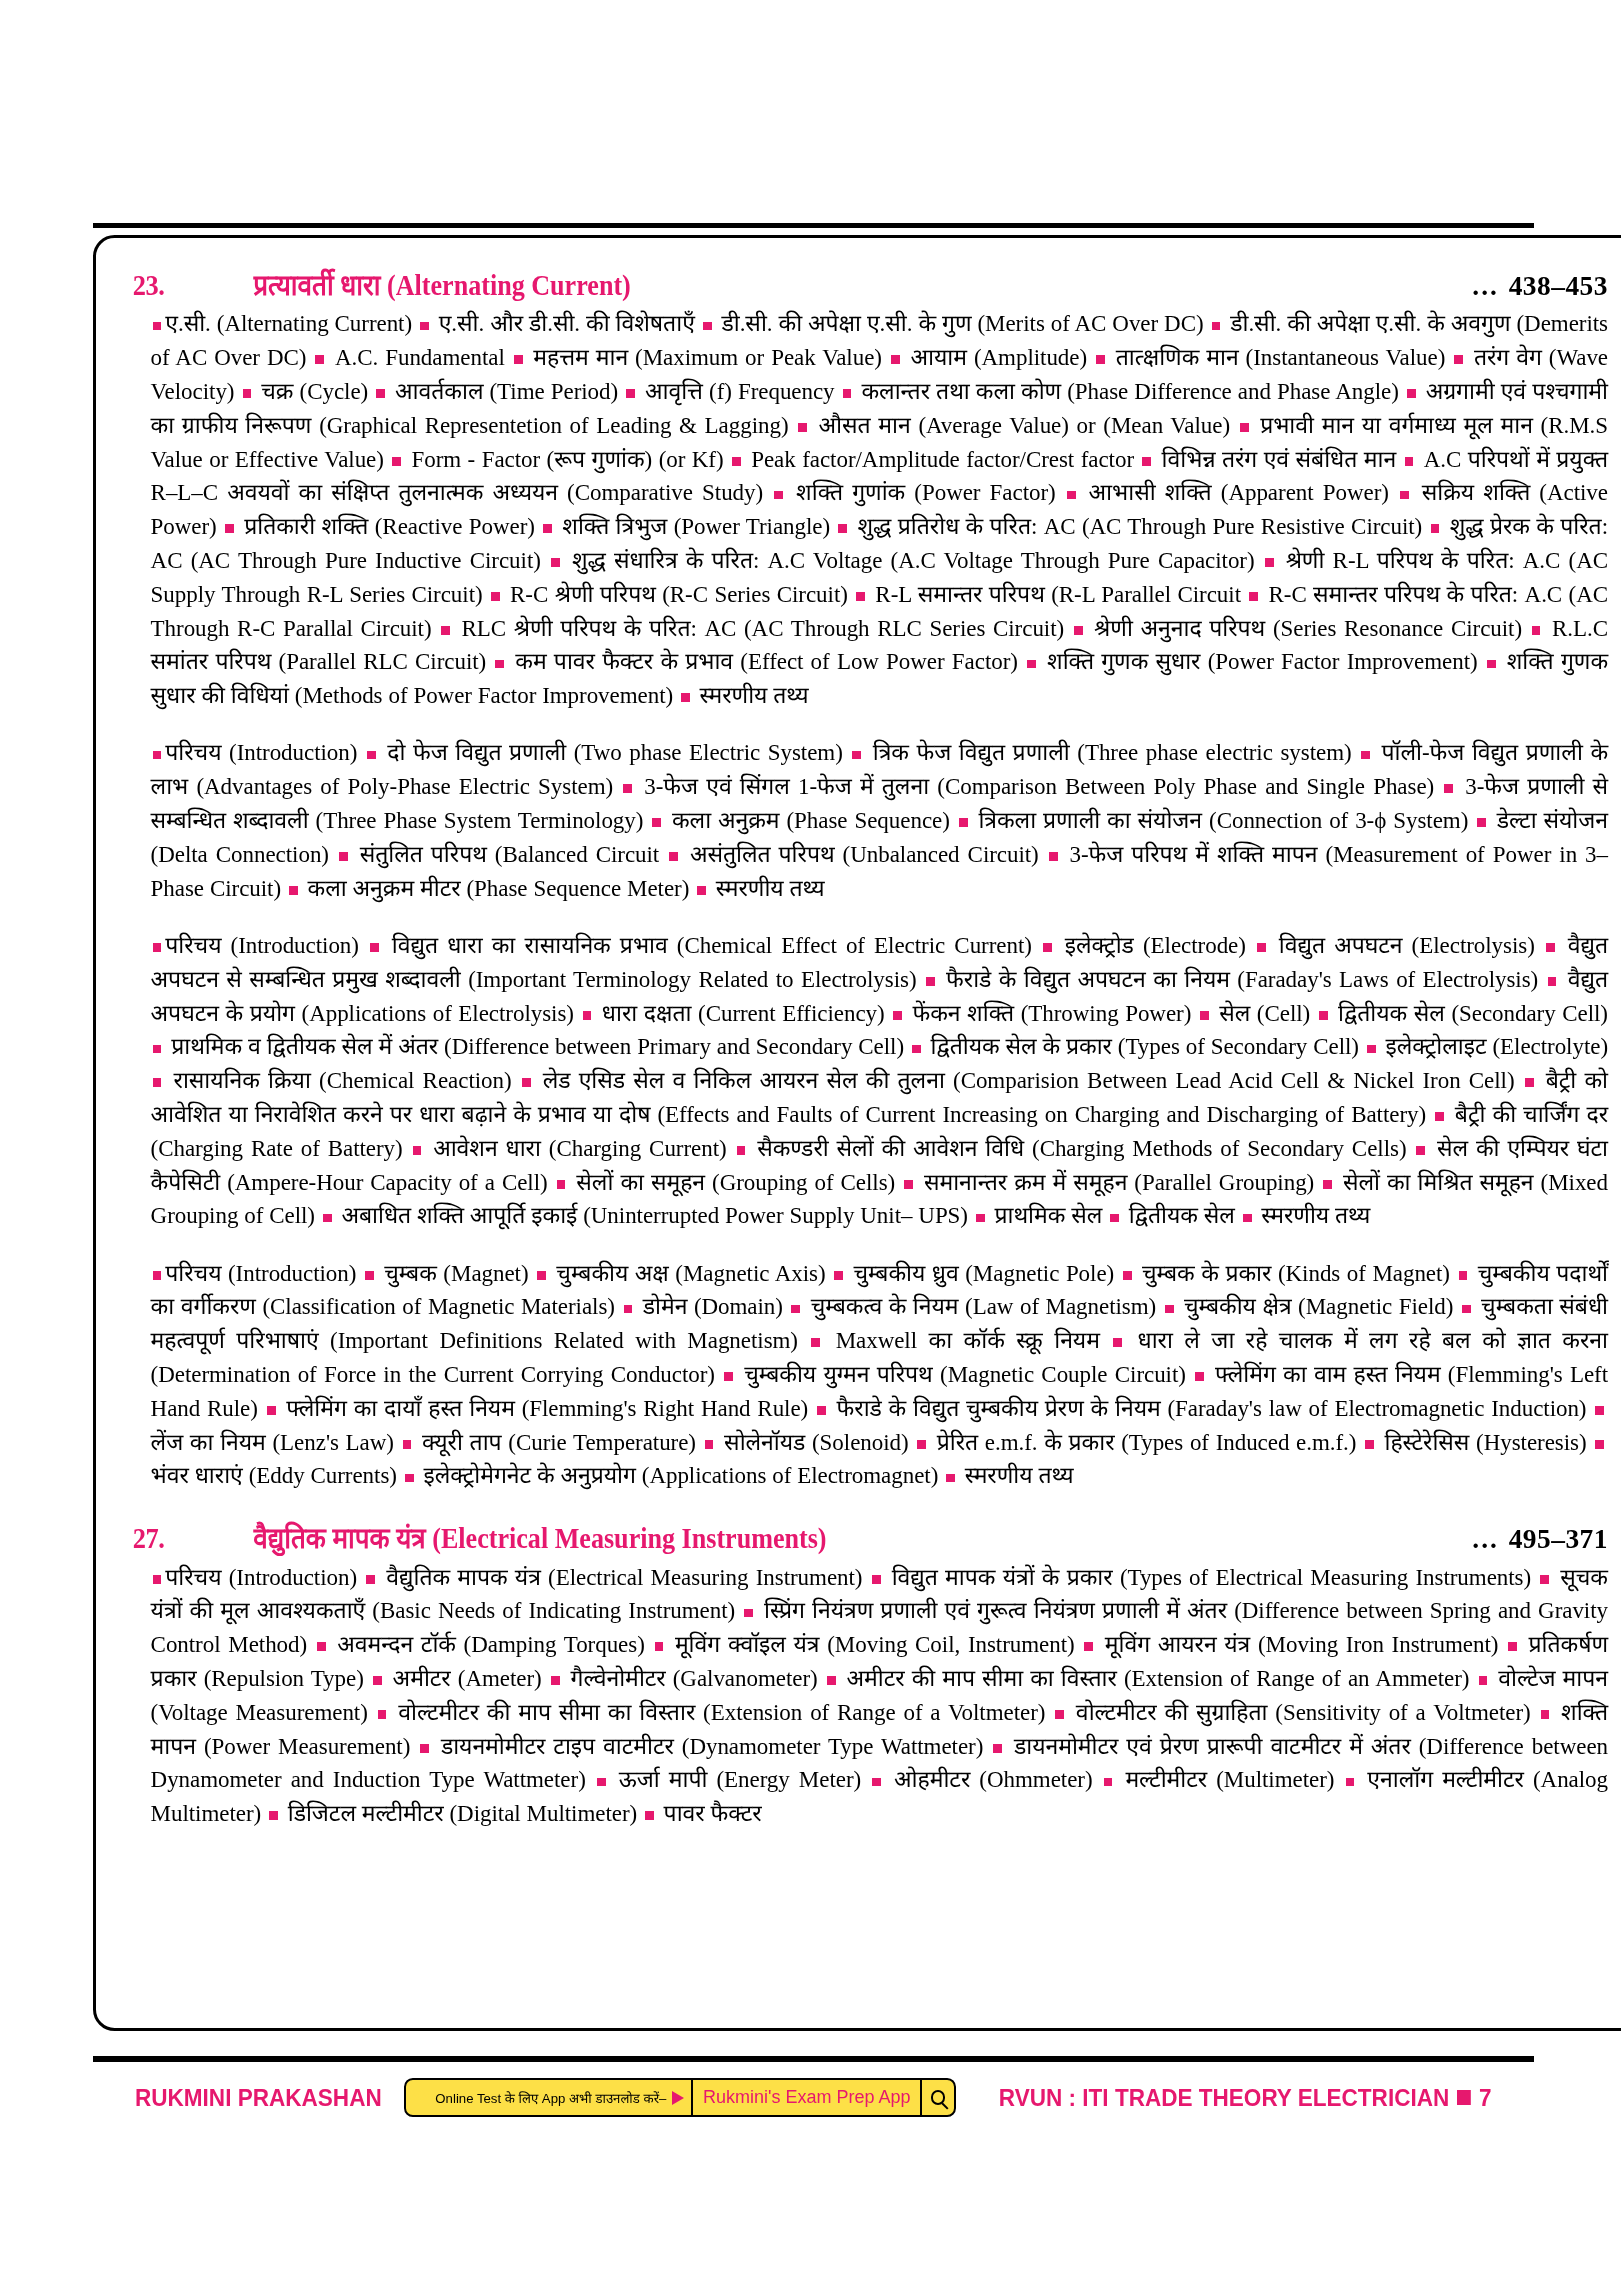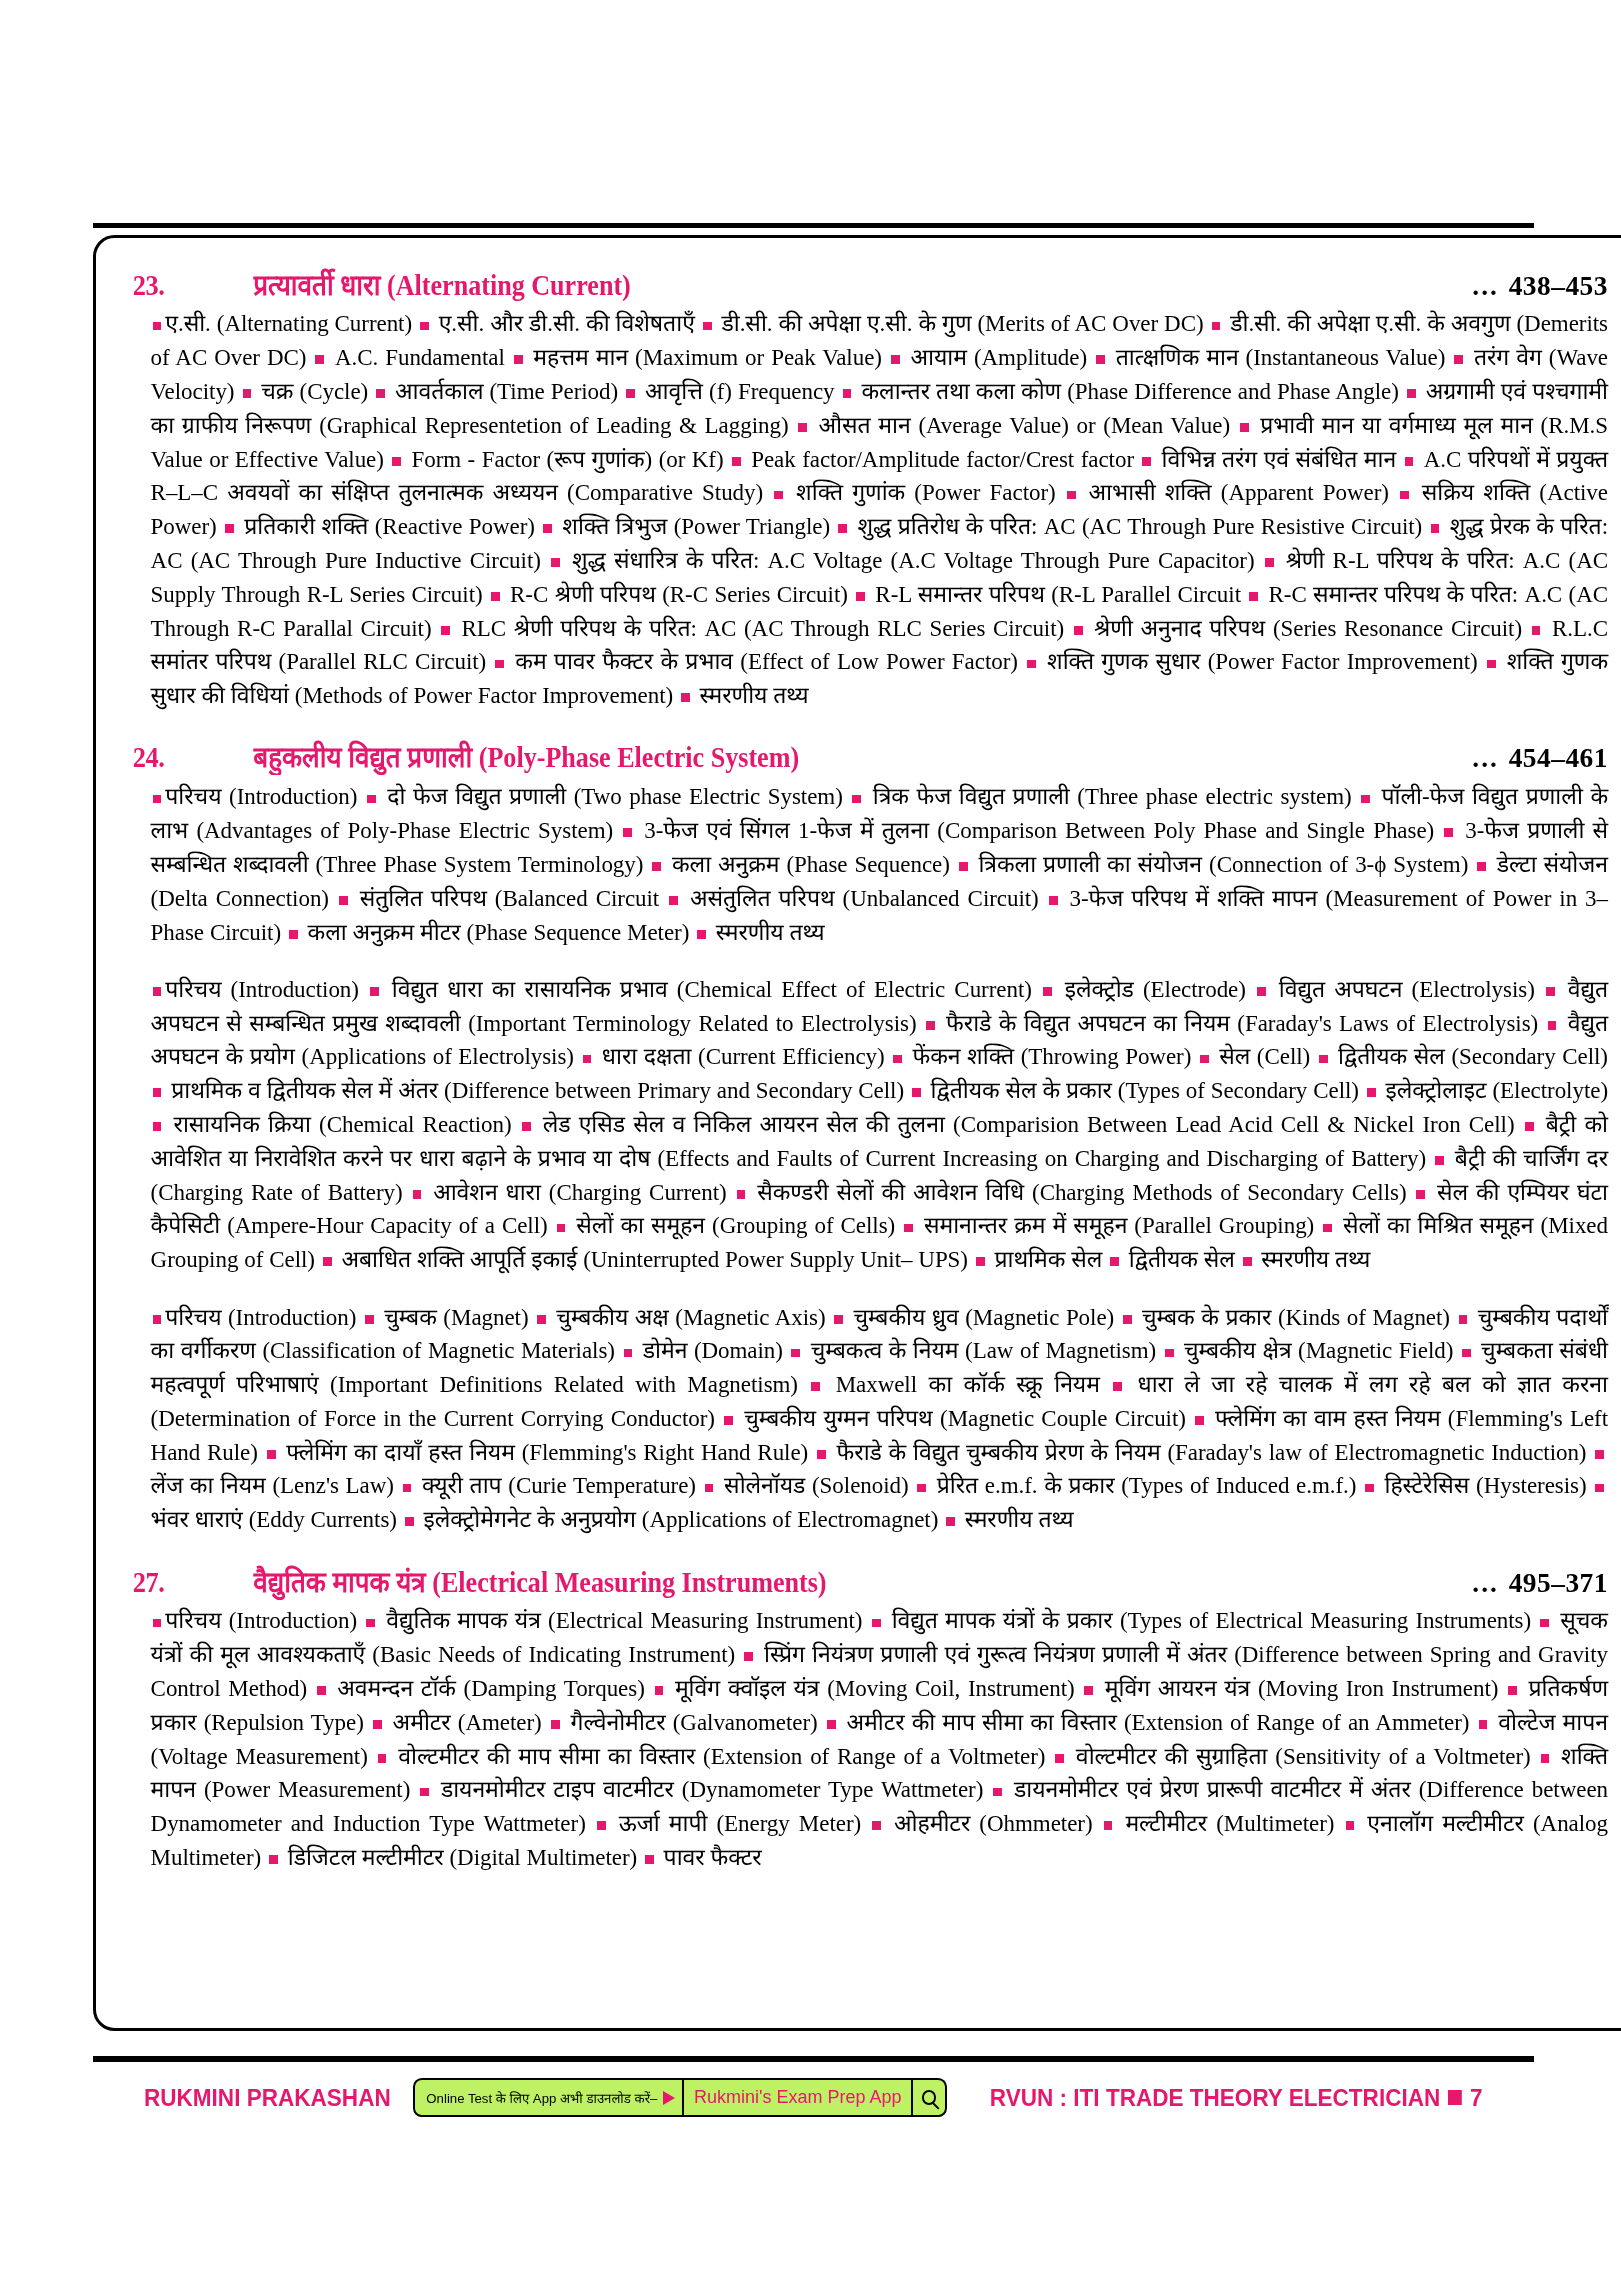--- a/index.html
+++ b/index.html
@@ -152,21 +152,22 @@
     transform-origin: left center;
     white-space: nowrap;
   }
   .app-pill {
     display: flex;
     align-items: center;
     border: 2px solid #000000;
     border-radius: 8.8px;
     height: 39px;
     overflow: hidden;
-    background: #bef264;
+    background: #fde047;
+    padding-left: 18px;
   }
   .app-pill .seg1 {
     display: flex;
     align-items: center;
     gap: 4.9px;
     padding: 0 6.9px 0 11.8px;
     font-family: "Liberation Sans", "DejaVu Sans", sans-serif;
     font-size: 13.2px;
     color: #000000;
     white-space: nowrap;
@@ -234,25 +235,20 @@
     <div class="chapter">
       <div class="chapter-head">
         <span class="ch-num">23.</span>
         <span class="ch-title">प्रत्यावर्ती धारा (Alternating Current)</span>
         <span class="ch-pages"><span class="dots">...</span><span>438–453</span></span>
       </div>
       <div class="topics"><span class="bullet"></span>ए.सी. (Alternating Current) <span class="bullet"></span> ए.सी. और डी.सी. की विशेषताएँ <span class="bullet"></span> डी.सी. की अपेक्षा ए.सी. के गुण (Merits of AC Over DC) <span class="bullet"></span> डी.सी. की अपेक्षा ए.सी. के अवगुण (Demerits of AC Over DC) <span class="bullet"></span> A.C. Fundamental <span class="bullet"></span> महत्तम मान (Maximum or Peak Value) <span class="bullet"></span> आयाम (Amplitude) <span class="bullet"></span> तात्क्षणिक मान (Instantaneous Value) <span class="bullet"></span> तरंग वेग (Wave Velocity) <span class="bullet"></span> चक्र (Cycle) <span class="bullet"></span> आवर्तकाल (Time Period) <span class="bullet"></span> आवृत्ति (f) Frequency <span class="bullet"></span> कलान्तर तथा कला कोण (Phase Difference and Phase Angle) <span class="bullet"></span> अग्रगामी एवं पश्चगामी का ग्राफीय निरूपण (Graphical Representetion of Leading &amp; Lagging) <span class="bullet"></span> औसत मान (Average Value) or (Mean Value) <span class="bullet"></span> प्रभावी मान या वर्गमाध्य मूल मान (R.M.S Value or Effective Value) <span class="bullet"></span> Form - Factor (रूप गुणांक) (or Kf) <span class="bullet"></span> Peak factor/Amplitude factor/Crest factor <span class="bullet"></span> विभिन्न तरंग एवं संबंधित मान <span class="bullet"></span> A.C परिपथों में प्रयुक्त R–L–C अवयवों का संक्षिप्त तुलनात्मक अध्ययन (Comparative Study) <span class="bullet"></span> शक्ति गुणांक (Power Factor) <span class="bullet"></span> आभासी शक्ति (Apparent Power) <span class="bullet"></span> सक्रिय शक्ति (Active Power) <span class="bullet"></span> प्रतिकारी शक्ति (Reactive Power) <span class="bullet"></span> शक्ति त्रिभुज (Power Triangle) <span class="bullet"></span> शुद्ध प्रतिरोध के परित: AC (AC Through Pure Resistive Circuit) <span class="bullet"></span> शुद्ध प्रेरक के परित: AC (AC Through Pure Inductive Circuit) <span class="bullet"></span> शुद्ध संधारित्र के परित: A.C Voltage (A.C Voltage Through Pure Capacitor) <span class="bullet"></span> श्रेणी R-L परिपथ के परित: A.C (AC Supply Through R-L Series Circuit) <span class="bullet"></span> R-C श्रेणी परिपथ (R-C Series Circuit) <span class="bullet"></span> R-L समान्तर परिपथ (R-L Parallel Circuit <span class="bullet"></span> R-C समान्तर परिपथ के परित: A.C (AC Through R-C Parallal Circuit) <span class="bullet"></span> RLC श्रेणी परिपथ के परित: AC (AC Through RLC Series Circuit) <span class="bullet"></span> श्रेणी अनुनाद परिपथ (Series Resonance Circuit) <span class="bullet"></span> R.L.C समांतर परिपथ (Parallel RLC Circuit) <span class="bullet"></span> कम पावर फैक्टर के प्रभाव (Effect of Low Power Factor) <span class="bullet"></span> शक्ति गुणक सुधार (Power Factor Improvement) <span class="bullet"></span> शक्ति गुणक सुधार की विधियां (Methods of Power Factor Improvement) <span class="bullet"></span> स्मरणीय तथ्य</div>
     </div>
 
     <div class="chapter">
-      <div class="chapter-head">
-        <span class="ch-num">24.</span>
-        <span class="ch-title">बहुकलीय विद्युत प्रणाली (Poly-Phase Electric System)</span>
-        <span class="ch-pages"><span class="dots">...</span><span>454–461</span></span>
-      </div>
       <div class="topics"><span class="bullet"></span>परिचय (Introduction) <span class="bullet"></span> दो फेज विद्युत प्रणाली (Two phase Electric System) <span class="bullet"></span> त्रिक फेज विद्युत प्रणाली (Three phase electric system) <span class="bullet"></span> पॉली-फेज विद्युत प्रणाली के लाभ (Advantages of Poly-Phase Electric System) <span class="bullet"></span> 3-फेज एवं सिंगल 1-फेज में तुलना (Comparison Between Poly Phase and Single Phase) <span class="bullet"></span> 3-फेज प्रणाली से सम्बन्धित शब्दावली (Three Phase System Terminology) <span class="bullet"></span> कला अनुक्रम (Phase Sequence) <span class="bullet"></span> त्रिकला प्रणाली का संयोजन (Connection of 3-ϕ System) <span class="bullet"></span> डेल्टा संयोजन (Delta Connection) <span class="bullet"></span> संतुलित परिपथ (Balanced Circuit <span class="bullet"></span> असंतुलित परिपथ (Unbalanced Circuit) <span class="bullet"></span> 3-फेज परिपथ में शक्ति मापन (Measurement of Power in 3–Phase Circuit) <span class="bullet"></span> कला अनुक्रम मीटर (Phase Sequence Meter) <span class="bullet"></span> स्मरणीय तथ्य</div>
     </div>
 
     <div class="chapter">
       <div class="topics"><span class="bullet"></span>परिचय (Introduction) <span class="bullet"></span> विद्युत धारा का रासायनिक प्रभाव (Chemical Effect of Electric Current) <span class="bullet"></span> इलेक्ट्रोड (Electrode) <span class="bullet"></span> विद्युत अपघटन (Electrolysis) <span class="bullet"></span> वैद्युत अपघटन से सम्बन्धित प्रमुख शब्दावली (Important Terminology Related to Electrolysis) <span class="bullet"></span> फैराडे के विद्युत अपघटन का नियम (Faraday's Laws of Electrolysis) <span class="bullet"></span> वैद्युत अपघटन के प्रयोग (Applications of Electrolysis) <span class="bullet"></span> धारा दक्षता (Current Efficiency) <span class="bullet"></span> फेंकन शक्ति (Throwing Power) <span class="bullet"></span> सेल (Cell) <span class="bullet"></span> द्वितीयक सेल (Secondary Cell) <span class="bullet"></span> प्राथमिक व द्वितीयक सेल में अंतर (Difference between Primary and Secondary Cell) <span class="bullet"></span> द्वितीयक सेल के प्रकार (Types of Secondary Cell) <span class="bullet"></span> इलेक्ट्रोलाइट (Electrolyte) <span class="bullet"></span> रासायनिक क्रिया (Chemical Reaction) <span class="bullet"></span> लेड एसिड सेल व निकिल आयरन सेल की तुलना (Comparision Between Lead Acid Cell &amp; Nickel Iron Cell) <span class="bullet"></span> बैट्री को आवेशित या निरावेशित करने पर धारा बढ़ाने के प्रभाव या दोष (Effects and Faults of Current Increasing on Charging and Discharging of Battery) <span class="bullet"></span> बैट्री की चार्जिंग दर (Charging Rate of Battery) <span class="bullet"></span> आवेशन धारा (Charging Current) <span class="bullet"></span> सैकण्डरी सेलों की आवेशन विधि (Charging Methods of Secondary Cells) <span class="bullet"></span> सेल की एम्पियर घंटा कैपेसिटी (Ampere-Hour Capacity of a Cell) <span class="bullet"></span> सेलों का समूहन (Grouping of Cells) <span class="bullet"></span> समानान्तर क्रम में समूहन (Parallel Grouping) <span class="bullet"></span> सेलों का मिश्रित समूहन (Mixed Grouping of Cell) <span class="bullet"></span> अबाधित शक्ति आपूर्ति इकाई (Uninterrupted Power Supply Unit– UPS) <span class="bullet"></span> प्राथमिक सेल <span class="bullet"></span> द्वितीयक सेल <span class="bullet"></span> स्मरणीय तथ्य</div>
     </div>
 
     <div class="chapter">
       <div class="topics"><span class="bullet"></span>परिचय (Introduction) <span class="bullet"></span> चुम्बक (Magnet) <span class="bullet"></span> चुम्बकीय अक्ष (Magnetic Axis) <span class="bullet"></span> चुम्बकीय ध्रुव (Magnetic Pole) <span class="bullet"></span> चुम्बक के प्रकार (Kinds of Magnet) <span class="bullet"></span> चुम्बकीय पदार्थों का वर्गीकरण (Classification of Magnetic Materials) <span class="bullet"></span> डोमेन (Domain) <span class="bullet"></span> चुम्बकत्व के नियम (Law of Magnetism) <span class="bullet"></span> चुम्बकीय क्षेत्र (Magnetic Field) <span class="bullet"></span> चुम्बकता संबंधी महत्वपूर्ण परिभाषाएं (Important Definitions Related with Magnetism) <span class="bullet"></span> Maxwell का कॉर्क स्क्रू नियम <span class="bullet"></span> धारा ले जा रहे चालक में लग रहे बल को ज्ञात करना (Determination of Force in the Current Corrying Conductor) <span class="bullet"></span> चुम्बकीय युग्मन परिपथ (Magnetic Couple Circuit) <span class="bullet"></span> फ्लेमिंग का वाम हस्त नियम (Flemming's Left Hand Rule) <span class="bullet"></span> फ्लेमिंग का दायाँ हस्त नियम (Flemming's Right Hand Rule) <span class="bullet"></span> फैराडे के विद्युत चुम्बकीय प्रेरण के नियम (Faraday's law of Electromagnetic Induction) <span class="bullet"></span> लेंज का नियम (Lenz's Law) <span class="bullet"></span> क्यूरी ताप (Curie Temperature) <span class="bullet"></span> सोलेनॉयड (Solenoid) <span class="bullet"></span> प्रेरित e.m.f. के प्रकार (Types of Induced e.m.f.) <span class="bullet"></span> हिस्टेरेसिस (Hysteresis) <span class="bullet"></span> भंवर धाराएं (Eddy Currents) <span class="bullet"></span> इलेक्ट्रोमेगनेट के अनुप्रयोग (Applications of Electromagnet) <span class="bullet"></span> स्मरणीय तथ्य</div>
     </div>

